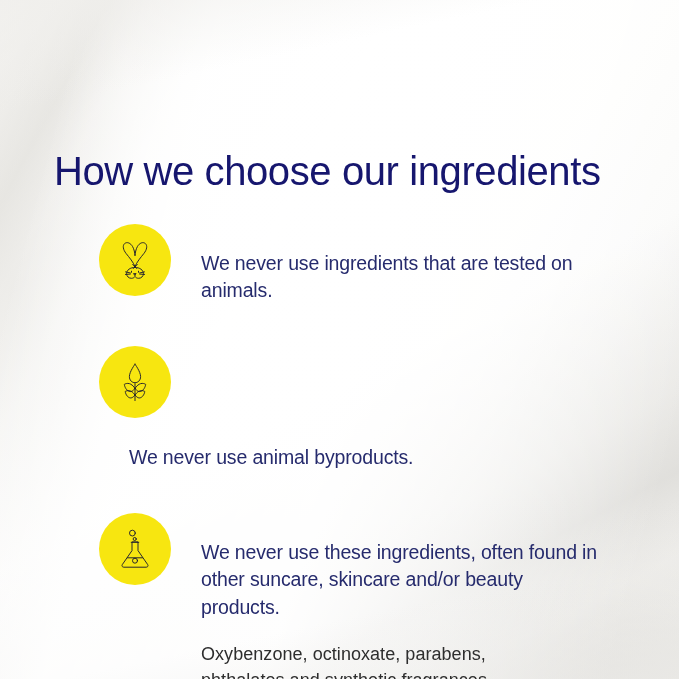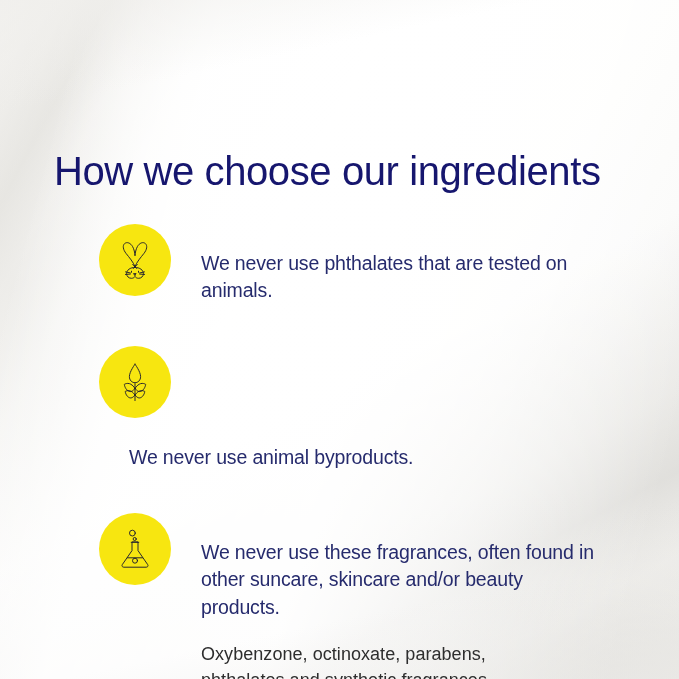--- a/index.html
+++ b/index.html
@@ -207,21 +207,21 @@
 
               <path d="M18.4 36.0 L13.6 34.9"></path>
               <path d="M18.3 37.1 L13.4 37.4"></path>
 
               <path d="M27.6 36.0 L32.4 34.9"></path>
               <path d="M27.7 37.1 L32.6 37.4"></path>
             </svg>
           </span>
         </div>
         <div class="item-body">
-          <p class="item-text">We never use phthalates that are tested on animals.</p>
+          <p class="item-text">We never use ingredients that are tested on animals.</p>
         </div>
       </div>
 
       <div class="item item-2">
         <div class="badge">
           <span>
             <svg width="44" height="44" viewBox="0 0 44 44" fill="none" stroke="#1f1f2e" stroke-width="0.95" stroke-linecap="round" stroke-linejoin="round">
 
               <path d="M22 4.2
                        C22 4.2 16.4 11.6 16.4 16.6
@@ -278,20 +278,20 @@
 
               <path d="M18.2 15.3 L25.8 15.3"></path>
 
               <path d="M14.5 30.8 L29.5 30.8"></path>
 
               <circle cx="22" cy="33.7" r="2.5"></circle>
             </svg>
           </span>
         </div>
         <div class="item-body">
-          <p class="item-text">We never use these fragrances, often found in other suncare, skincare and/or beauty products.</p>
+          <p class="item-text">We never use these ingredients, often found in other suncare, skincare and/or beauty products.</p>
           <p class="item-note">Oxybenzone, octinoxate, parabens, phthalates and synthetic fragrances.</p>
         </div>
       </div>
 
     </div>
   </div>
 </div>
 
 </body></html>

